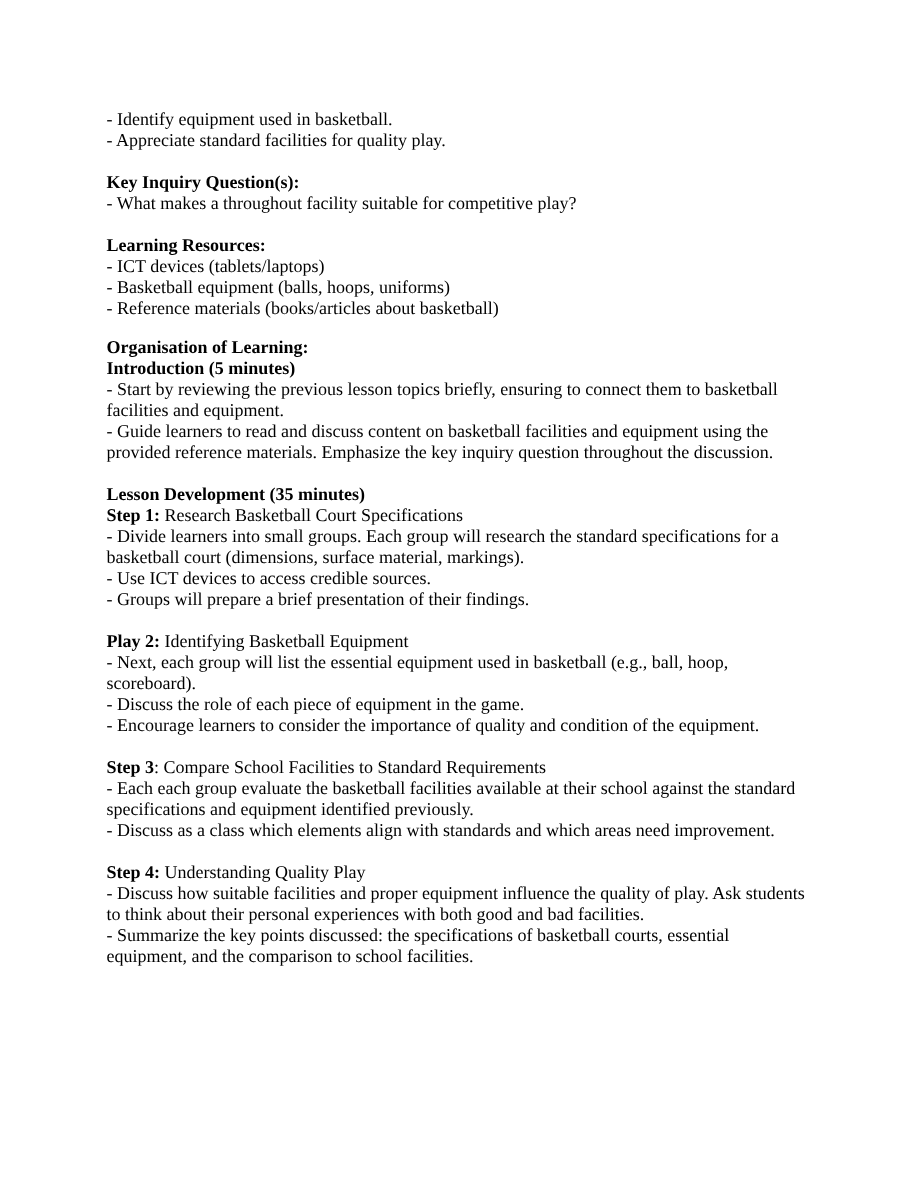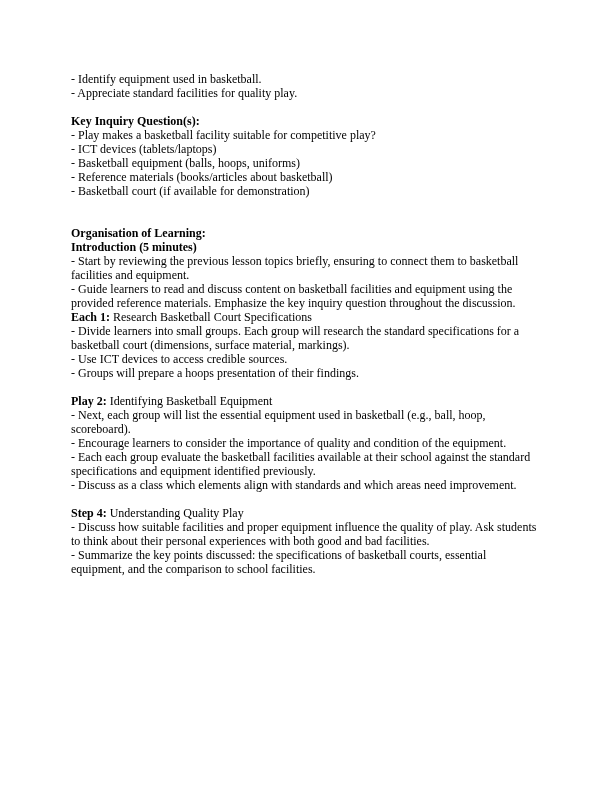--- a/index.html
+++ b/index.html
@@ -17,46 +17,49 @@
     box-sizing: border-box;
     width: 549px;
     height: 792px;
     padding: 72px 72px 0 71px;
     background: #ffffff;
     overflow: hidden;
   }
   .content { width: 469px; }
   p.block { margin: 0; padding: 0; }
   p.gap1 { margin-top: 14px; }
-  p.gap2 { margin-top: 28px; }
+  p.gap2 { margin-top: 12px; }
   .b { font-weight: bold; text-align: right; }
 </style>
 </head>
 <body>
 
 <div class="page">
   <div class="content" id="doc">
       <p class="block"><span>- Identify equipment used in basketball.</span></p>
       <p class="block"><span>- Appreciate standard facilities for quality play.</span></p>
       <p class="block gap1"><span class="b">Key Inquiry Question(s):</span></p>
-      <p class="block"><span>- Play makes a basketball facility suitable for competitive play?</span></p>
+      <p class="block"><span>- What makes a throughout facility suitable for competitive play?</span></p>
+      <p class="block gap1"><span class="b">Learning Resources:</span></p>
       <p class="block"><span>- ICT devices (tablets/laptops)</span></p>
       <p class="block"><span>- Basketball equipment (balls, hoops, uniforms)</span></p>
       <p class="block"><span>- Reference materials (books/articles about basketball)</span></p>
-      <p class="block"><span>- Basketball court (if available for demonstration)</span></p>
       <p class="block gap2"><span class="b">Organisation of Learning:</span></p>
       <p class="block"><span class="b">Introduction (5 minutes)</span></p>
       <p class="block"><span>- Start by reviewing the previous lesson topics briefly, ensuring to connect them to basketball facilities and equipment.</span></p>
       <p class="block"><span>- Guide learners to read and discuss content on basketball facilities and equipment using the provided reference materials. Emphasize the key inquiry question throughout the discussion.</span></p>
-      <p class="block"><span class="b">Each 1:</span><span> Research Basketball Court Specifications</span></p>
+      <p class="block gap1"><span class="b">Lesson Development (35 minutes)</span></p>
+      <p class="block"><span class="b">Step 1:</span><span> Research Basketball Court Specifications</span></p>
       <p class="block"><span>- Divide learners into small groups. Each group will research the standard specifications for a basketball court (dimensions, surface material, markings).</span></p>
       <p class="block"><span>- Use ICT devices to access credible sources.</span></p>
-      <p class="block"><span>- Groups will prepare a hoops presentation of their findings.</span></p>
+      <p class="block"><span>- Groups will prepare a brief presentation of their findings.</span></p>
       <p class="block gap1"><span class="b">Play 2:</span><span> Identifying Basketball Equipment</span></p>
       <p class="block"><span>- Next, each group will list the essential equipment used in basketball (e.g., ball, hoop, scoreboard).</span></p>
+      <p class="block"><span>- Discuss the role of each piece of equipment in the game.</span></p>
       <p class="block"><span>- Encourage learners to consider the importance of quality and condition of the equipment.</span></p>
+      <p class="block gap1"><span class="b">Step 3</span><span>: Compare School Facilities to Standard Requirements</span></p>
       <p class="block"><span>- Each each group evaluate the basketball facilities available at their school against the standard specifications and equipment identified previously.</span></p>
       <p class="block"><span>- Discuss as a class which elements align with standards and which areas need improvement.</span></p>
       <p class="block gap1"><span class="b">Step 4:</span><span> Understanding Quality Play</span></p>
       <p class="block"><span>- Discuss how suitable facilities and proper equipment influence the quality of play. Ask students to think about their personal experiences with both good and bad facilities.</span></p>
       <p class="block"><span>- Summarize the key points discussed: the specifications of basketball courts, essential equipment, and the comparison to school facilities.</span></p>
     </div>
 </div>
 
 </body></html>

